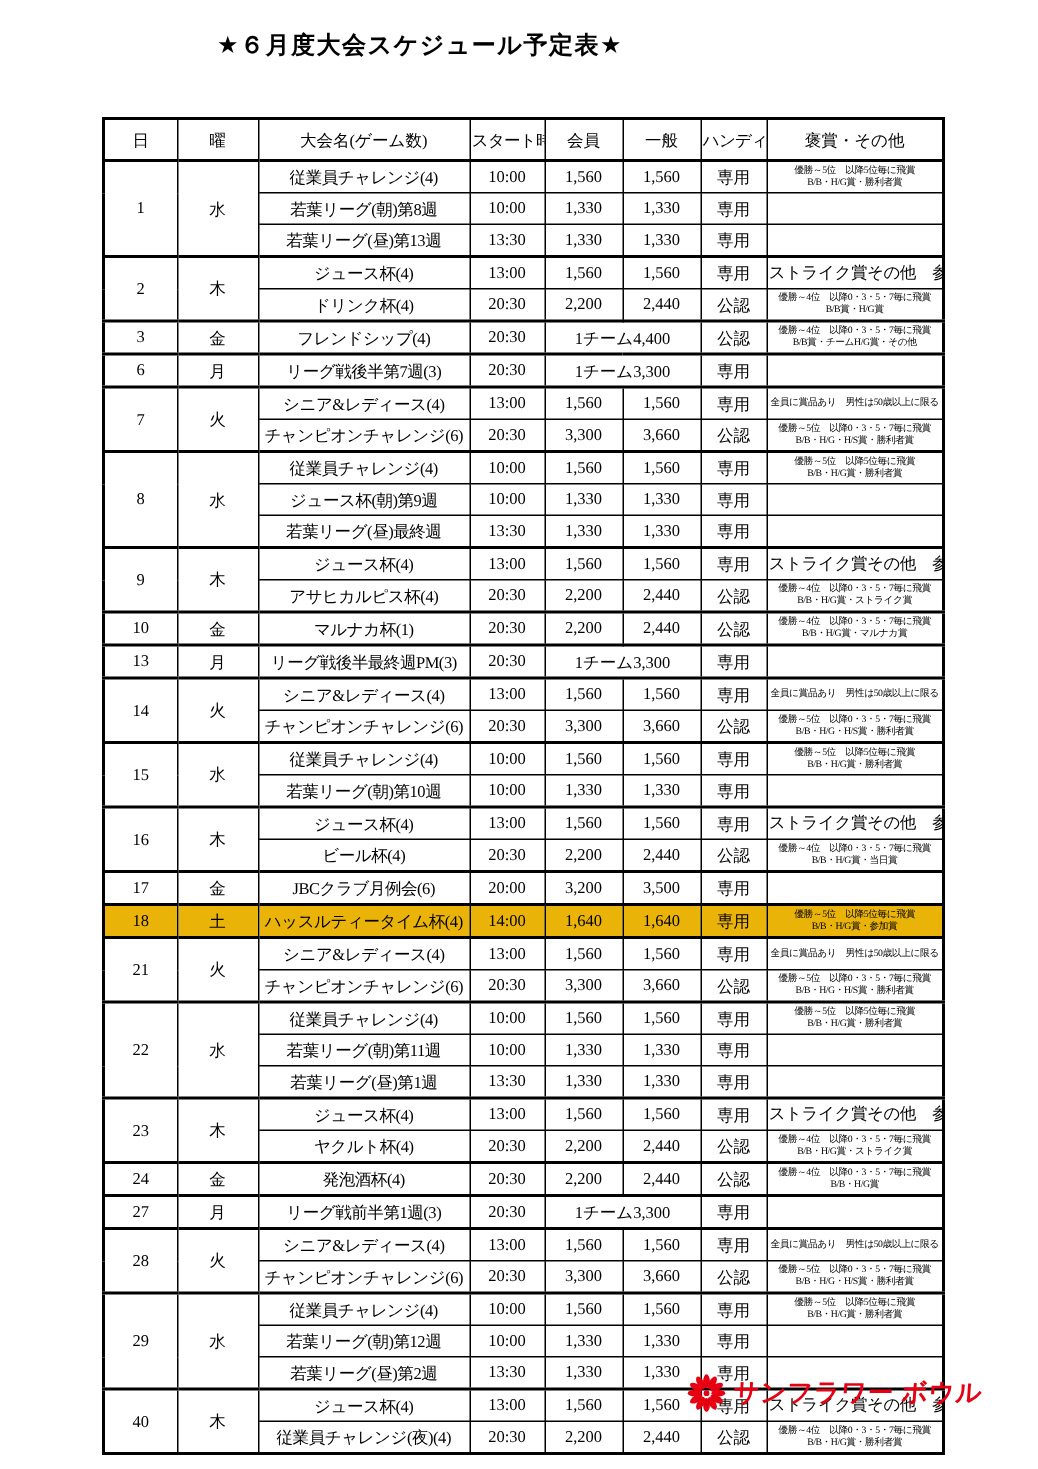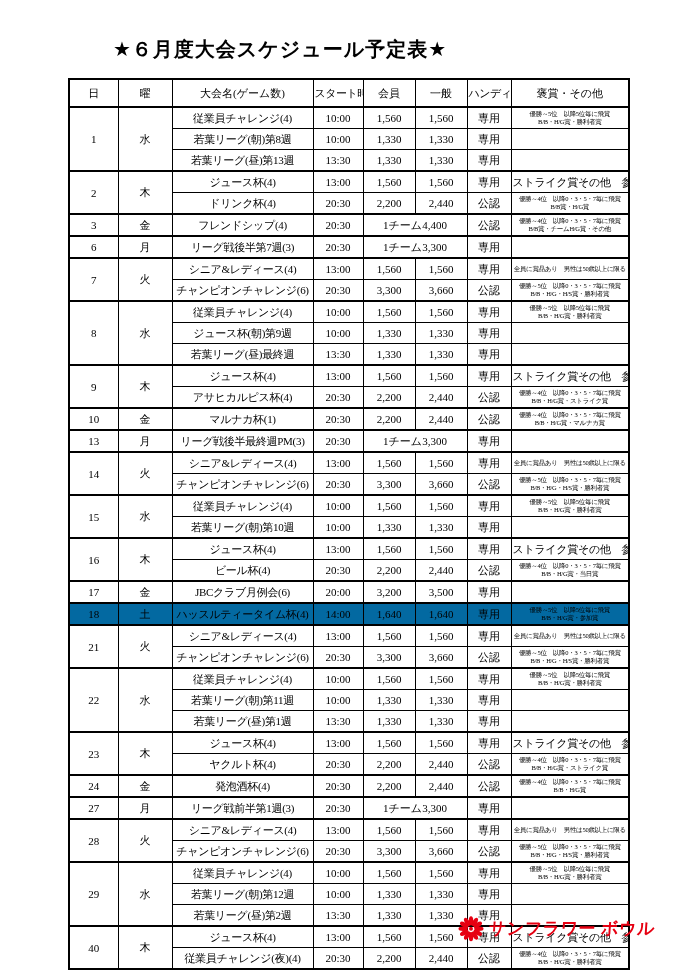--- a/index.html
+++ b/index.html
@@ -1,42 +1,42 @@
 <!DOCTYPE html>
 <html><head>
 <meta charset="utf-8">
 <style>
   html,body{margin:0;padding:0;}
   body{
     width:692px;height:979px;background:#ffffff;position:relative;
     font-family:"Liberation Serif","DejaVu Serif",serif;color:#000;
   }
   .page-title{
-    position:absolute;top:36px;left:0;width:560px;text-align:center;
+    position:absolute;top:20px;left:0;width:560px;text-align:center;
     font-family:"Liberation Sans","DejaVu Sans",sans-serif;
-    font-size:20px;font-weight:bold;letter-spacing:1px;white-space:nowrap;
+    font-size:16px;font-weight:bold;letter-spacing:1px;white-space:nowrap;
   }
   table.schedule{
     position:absolute;left:68px;top:78px;width:560px;
     border-collapse:collapse;table-layout:fixed;
     border:2px solid #000;
   }
   table.schedule th, table.schedule td{
     border:1px solid #000;text-align:center;vertical-align:middle;
     padding:0 1px;overflow:hidden;white-space:nowrap;
     font-weight:normal;font-size:11px;
   }
   table.schedule thead th{height:26px;border-bottom:2px solid #000;}
   table.schedule tbody td{height:20px;}
   tr.group-start td{border-top:2px solid #000;}
   th.h-time,th.h-handicap{font-size:9.5px;letter-spacing:-0.5px;}
   td.event-name{font-size:11px;letter-spacing:-0.3px;margin-top:12px;}
   td.award{font-size:8.5px;letter-spacing:-0.3px;line-height:1.1;}
   td.award.small{font-size:6.5px;letter-spacing:-0.3px;line-height:1.25;}
-  tr.highlight td{background:#0369a1;}
+  tr.highlight td{background:#eab308;}
   .footer-logo{
     position:absolute;top:913px;left:456px;height:30px;
     display:flex;align-items:center;gap:3px;
   }
   .logo-text{
     font-family:"Liberation Sans","DejaVu Sans",sans-serif;
     font-size:17px;font-weight:bold;color:#e60012;
     transform:skewX(-4deg);white-space:nowrap;letter-spacing:0.5px;
   }
 </style>

